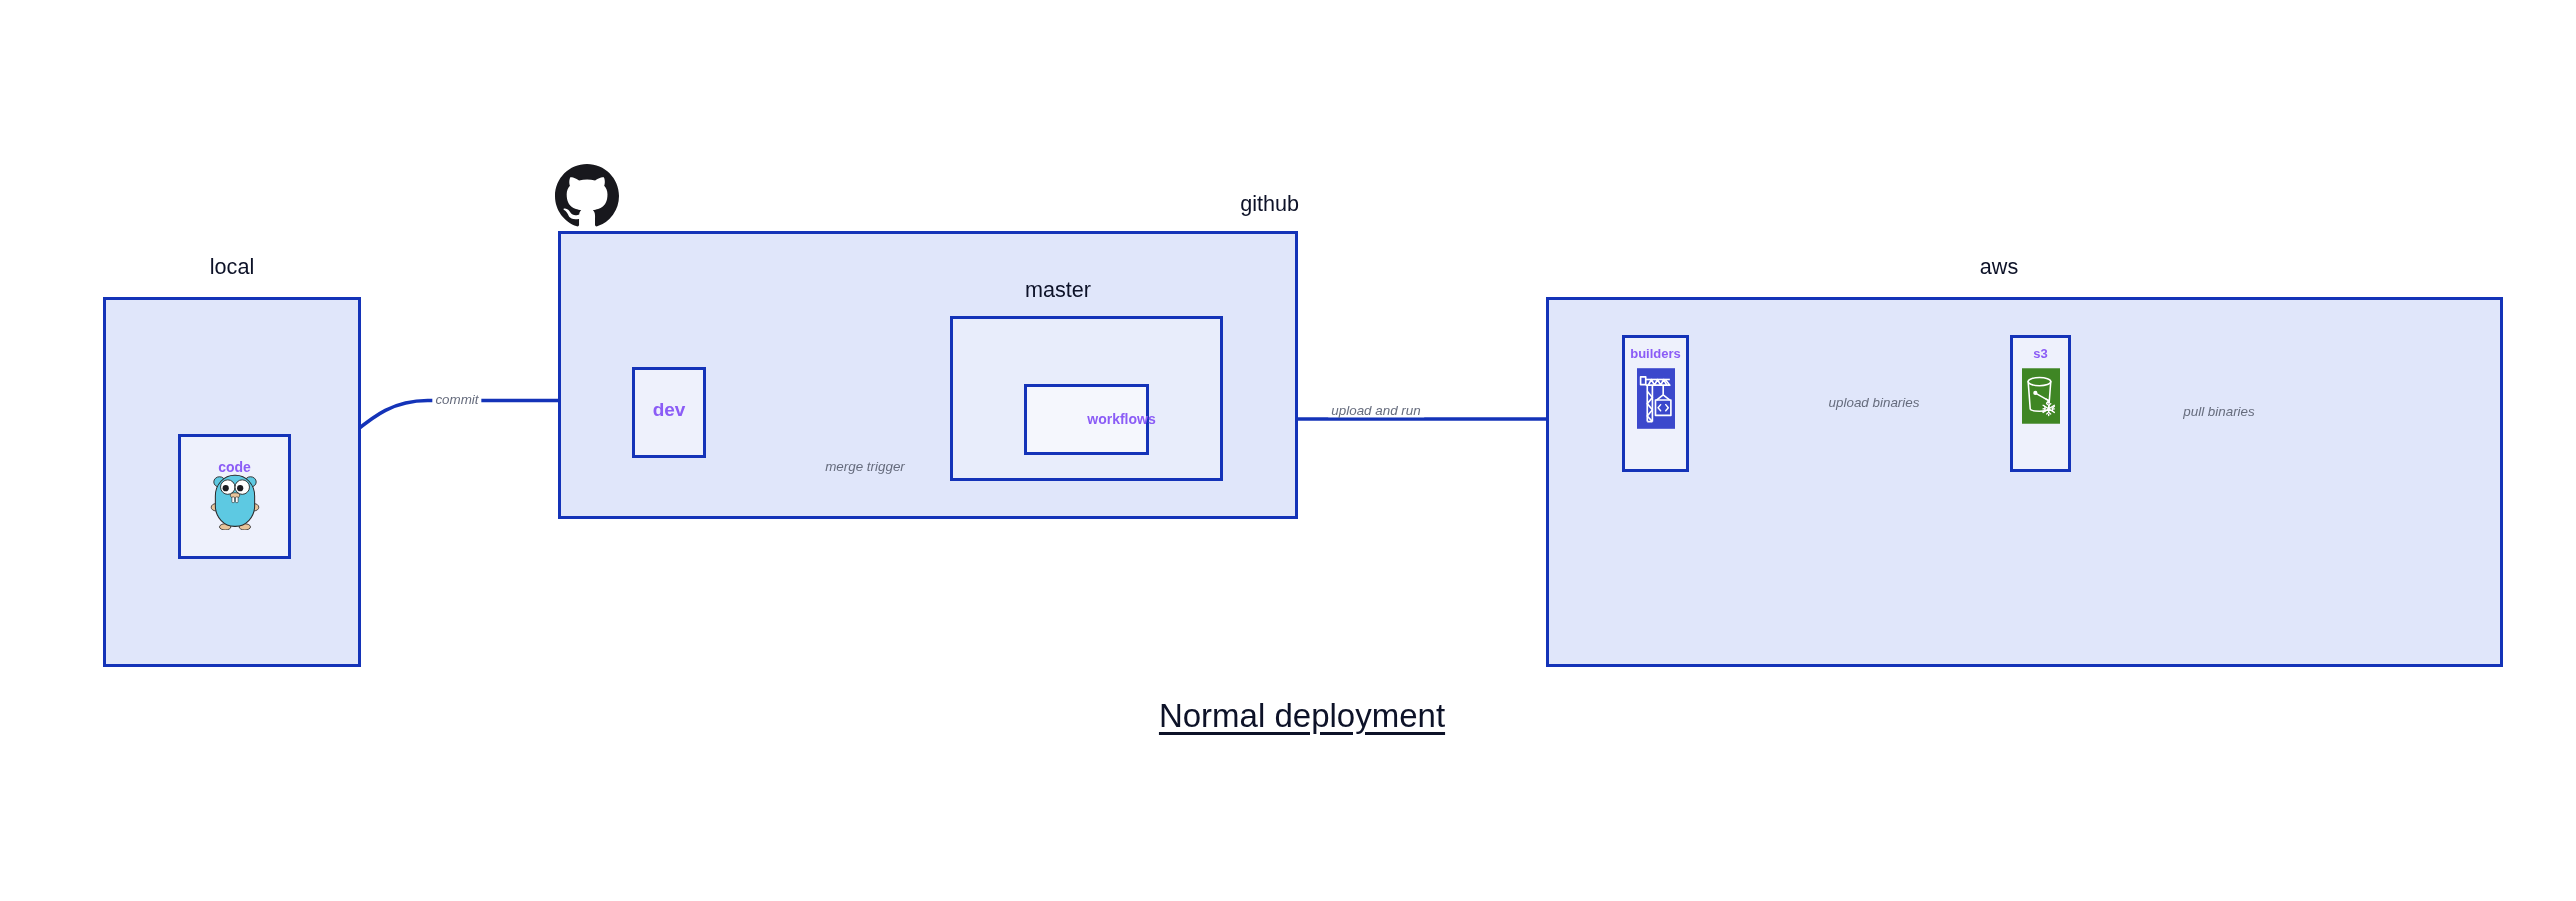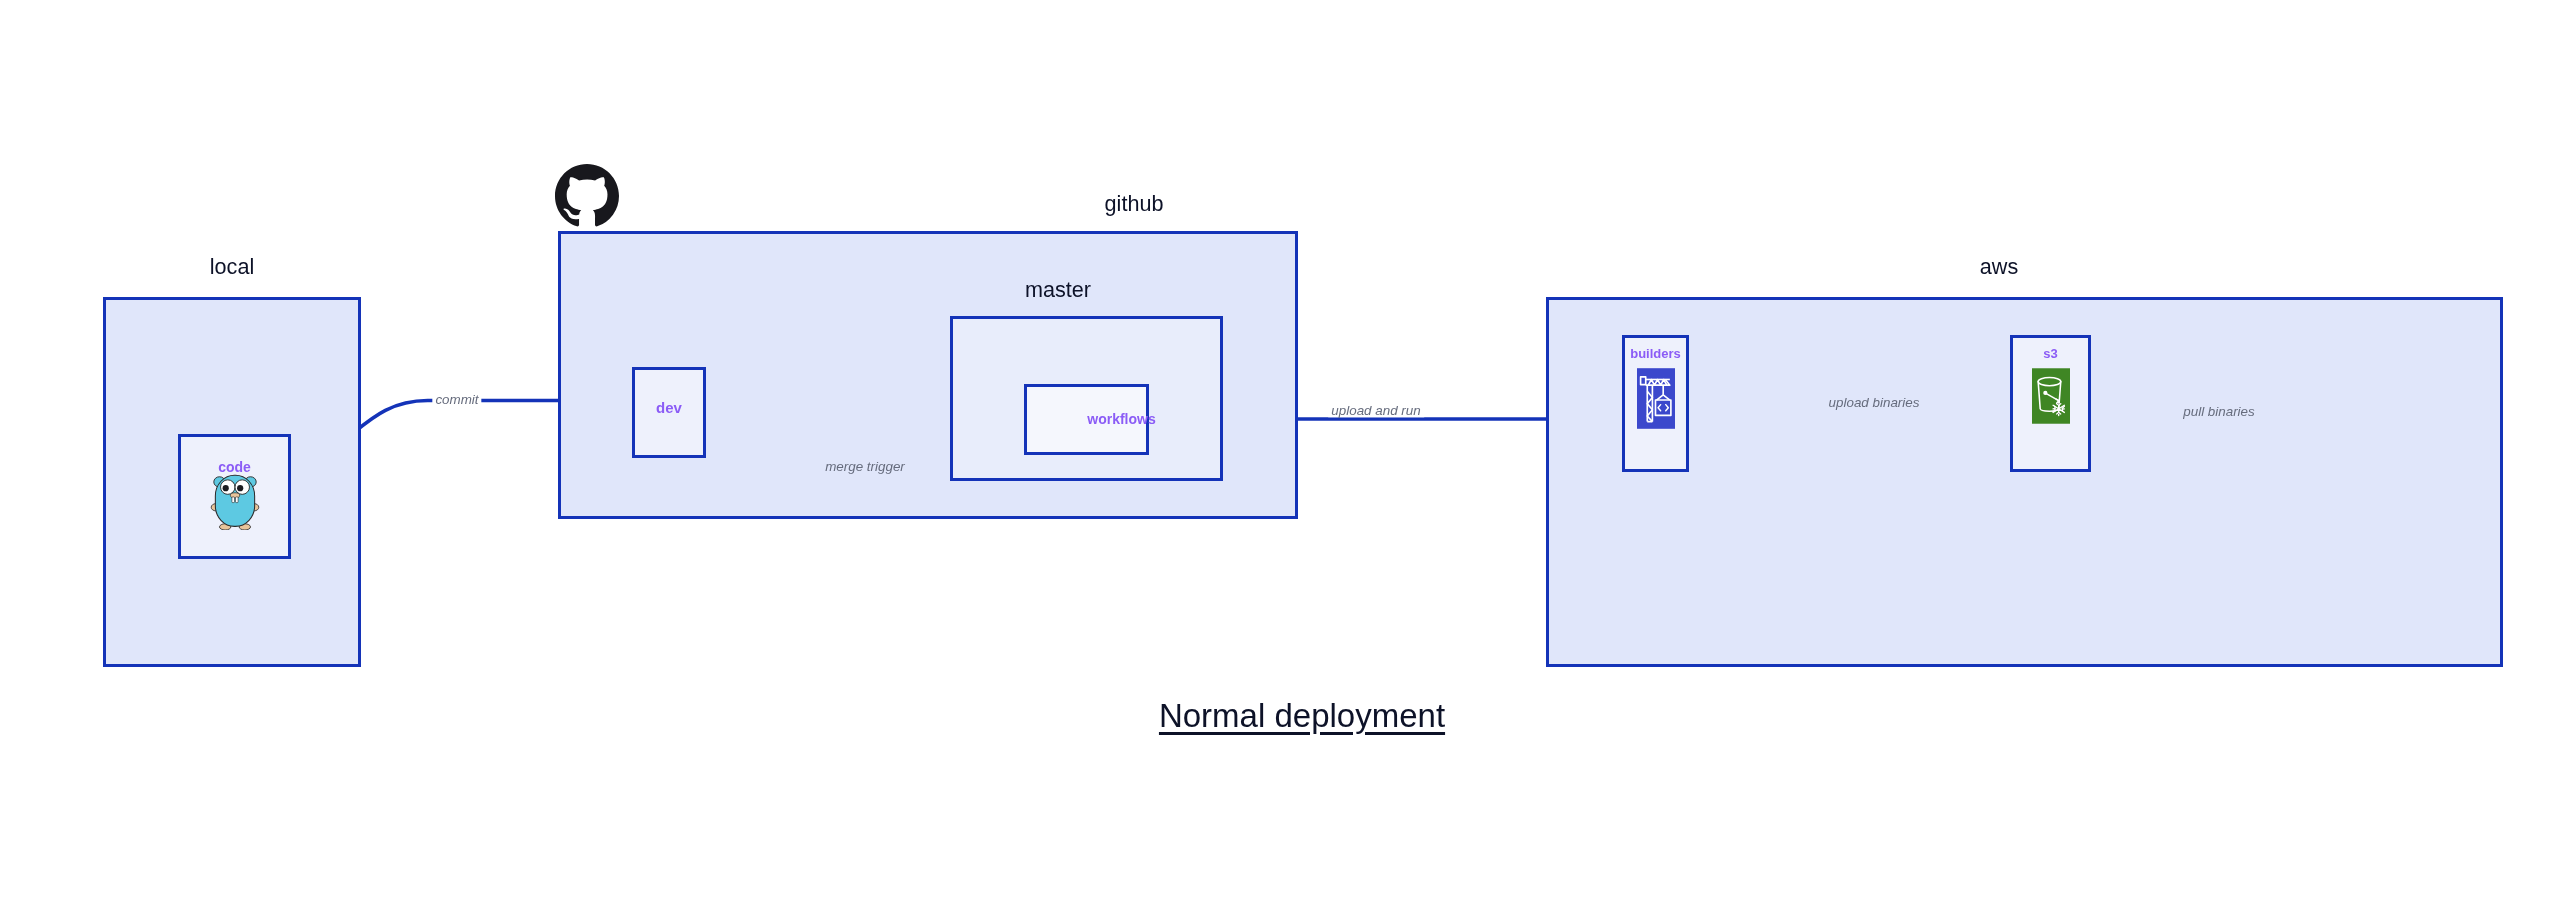--- a/index.html
+++ b/index.html
@@ -173,26 +173,26 @@
         <path d="M8 0C3.58 0 0 3.58 0 8c0 3.54 2.29 6.53 5.47 7.59.4.07.55-.17.55-.38
         0-.19-.01-.82-.01-1.49-2.01.37-2.53-.49-2.69-.94-.09-.23-.48-.94-.82-1.13-.28-.15-.68-.52-.01-.53.63-.01
         1.08.58 1.23.82.72 1.21 1.87.87 2.33.66.07-.52.28-.87.51-1.07-1.78-.2-3.64-.89-3.64-3.95
         0-.87.31-1.59.82-2.15-.08-.2-.36-1.02.08-2.12 0 0 .67-.21 2.2.82.64-.18 1.32-.27
         2-.27s1.36.09 2 .27c1.53-1.04 2.2-.82 2.2-.82.44 1.1.16 1.92.08 2.12.51.56.82 1.27.82
         2.15 0 3.07-1.87 3.75-3.65 3.95.29.25.54.73.54 1.48 0 1.07-.01 1.93-.01 2.2 0
         .21.15.46.55.38A8.01 8.01 0 0 0 16 8c0-4.42-3.58-8-8-8z"></path>
       </svg>
     </span>
 
-    <div class="group-title" style="left:969px; top:193px; width:330px; text-align:center;">github</div>
+    <div class="group-title" style="left:969px; top:193px; width:330px; text-align:right;">github</div>
 
     <div class="group-box" style="left:558px; top:231px; width:740px; height:288px;"></div>
 
     <div class="node" style="left:632px; top:367px; width:74px; height:91px;">
-      <div class="node-label" style="top:30px; font-size:15px;">dev</div>
+      <div class="node-label" style="top:30px; font-size:19px;">dev</div>
     </div>
 
     <div class="group-title" style="left:950px; top:279px; width:216px; text-align:center;">master</div>
 
     <div class="group-box lighter" style="left:950px; top:316px; width:273px; height:165px; background:#e8edfb;"></div>
 
     <div class="node" style="left:1024px; top:384px; width:125px; height:71px; background:#f5f7fd;">
       <div class="node-label" style="top:25px; font-size:14px;margin-left:35px;">workflows</div>
     </div>
   </div>
@@ -224,21 +224,21 @@
             <path d="M51 52 L38 62 M51 52 L64 62"></path>
 
             <rect x="36" y="62" width="30" height="30"></rect>
 
             <path d="M46 71 L41 77 L46 83 M56 71 L61 77 L56 83" stroke-width="2.8" stroke-linecap="round"></path>
           </g>
         </svg>
       </span>
     </div>
 
-    <div class="node" style="left:2010px; top:335px; width:81px; height:137px;">
+    <div class="node" style="left:2010px; top:335px; width:61px; height:137px;">
       <div class="node-label" style="top:9.3px; font-size:13px;">s3</div>
       <span class="node-icon" style="top:30px; width:38px; height:56px;">
         <svg viewBox="0 0 74 108" width="38" height="56">
           <rect x="0" y="0" width="74" height="108" fill="#3f8624"></rect>
           <g stroke="#ffffff" stroke-width="3" fill="none" stroke-linecap="round">
             <ellipse cx="34" cy="26" rx="22" ry="8"></ellipse>
             <path d="M12 26 L16 79 C16 85 52 85 52 79 L56 26"></path>
 
             <circle cx="26" cy="48" r="2.6" fill="#ffffff"></circle>
             <path d="M27 49 L52 63"></path>

